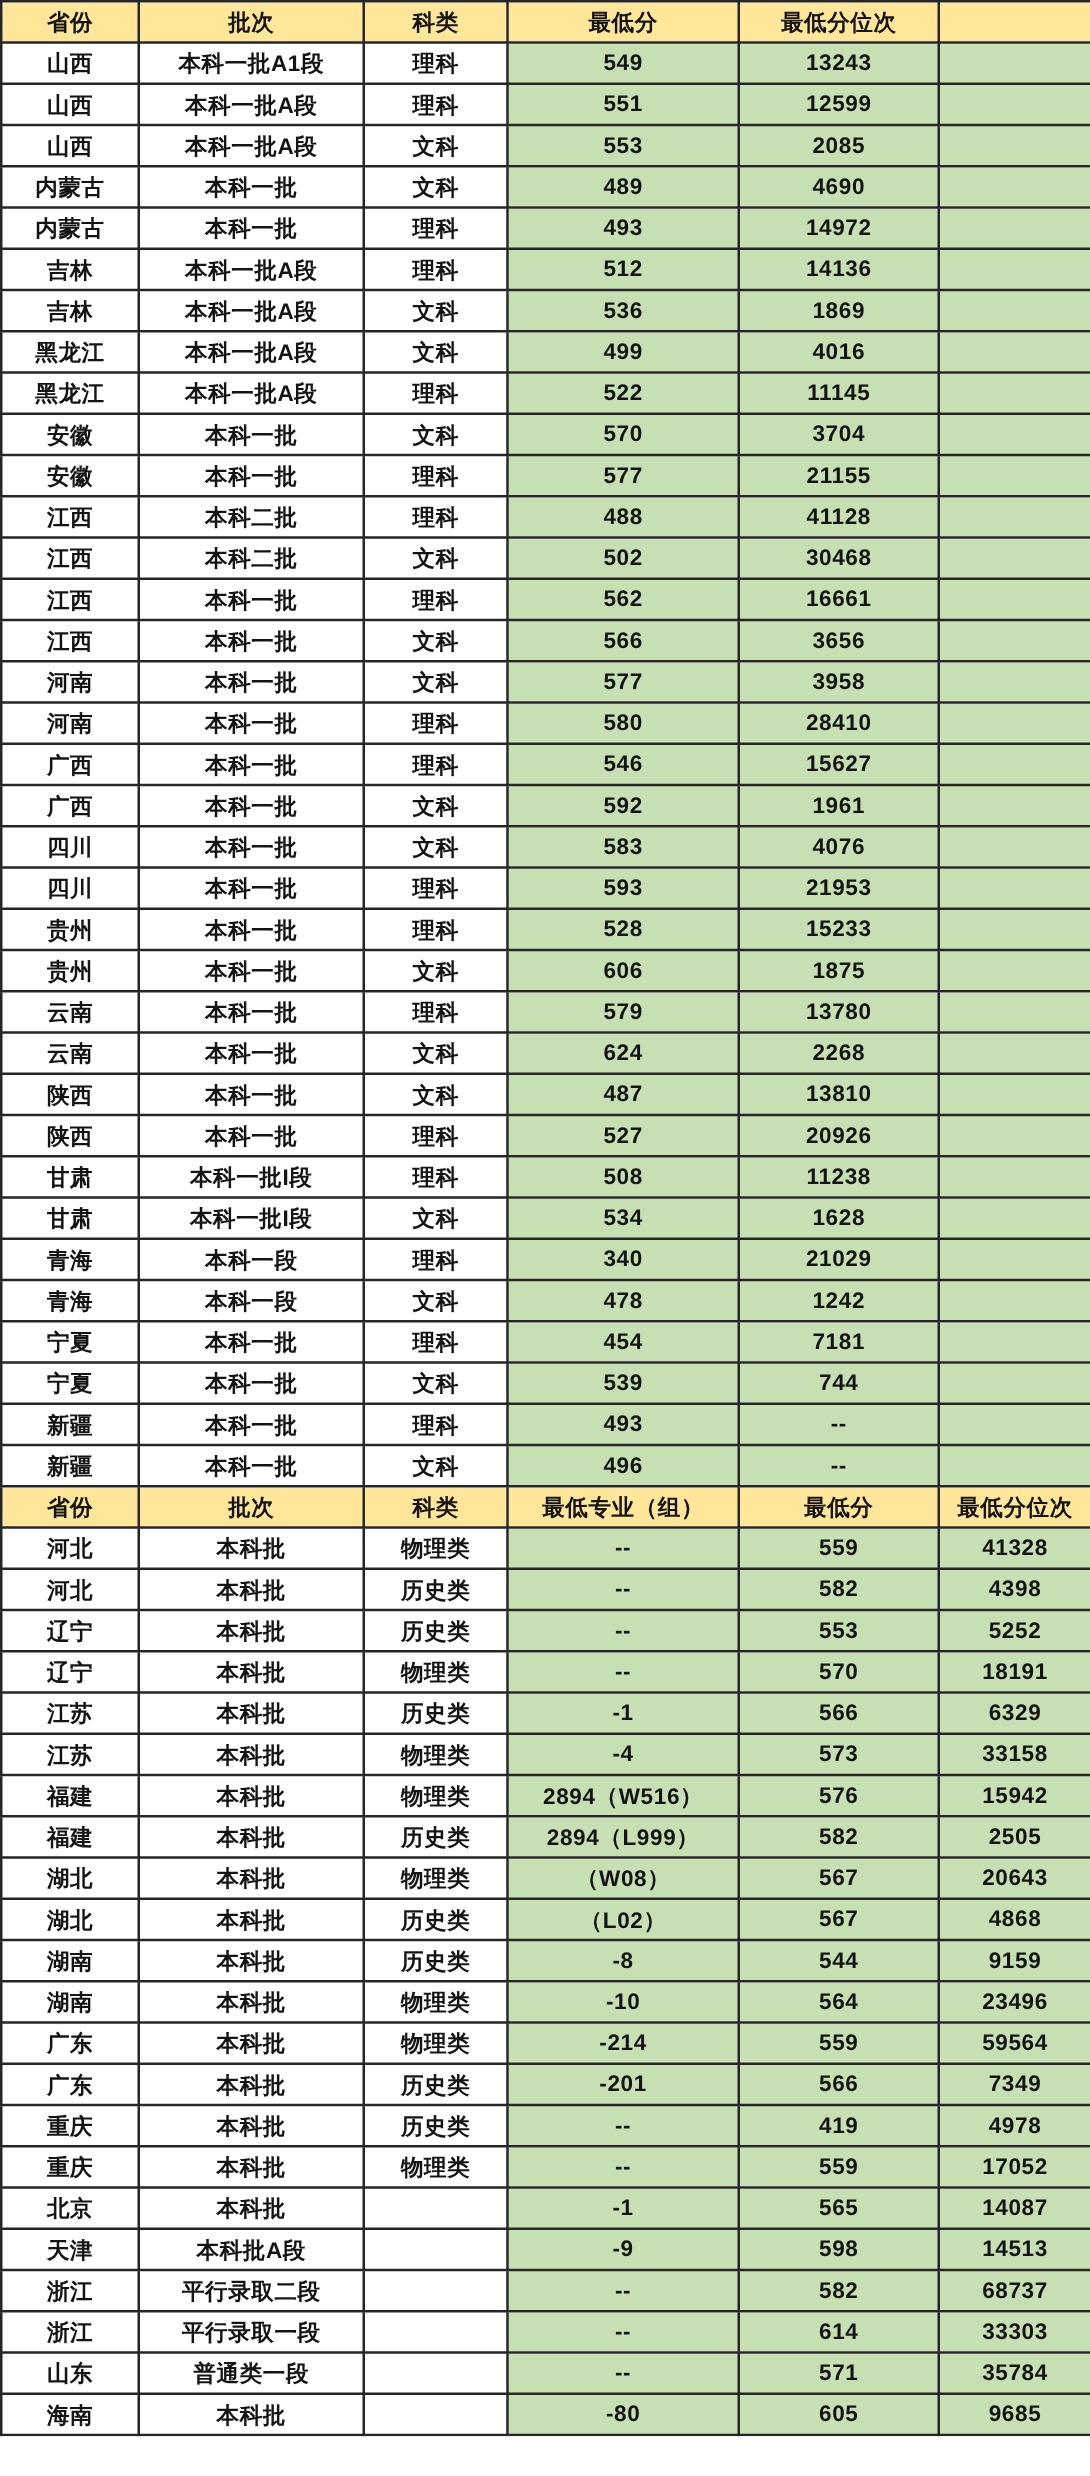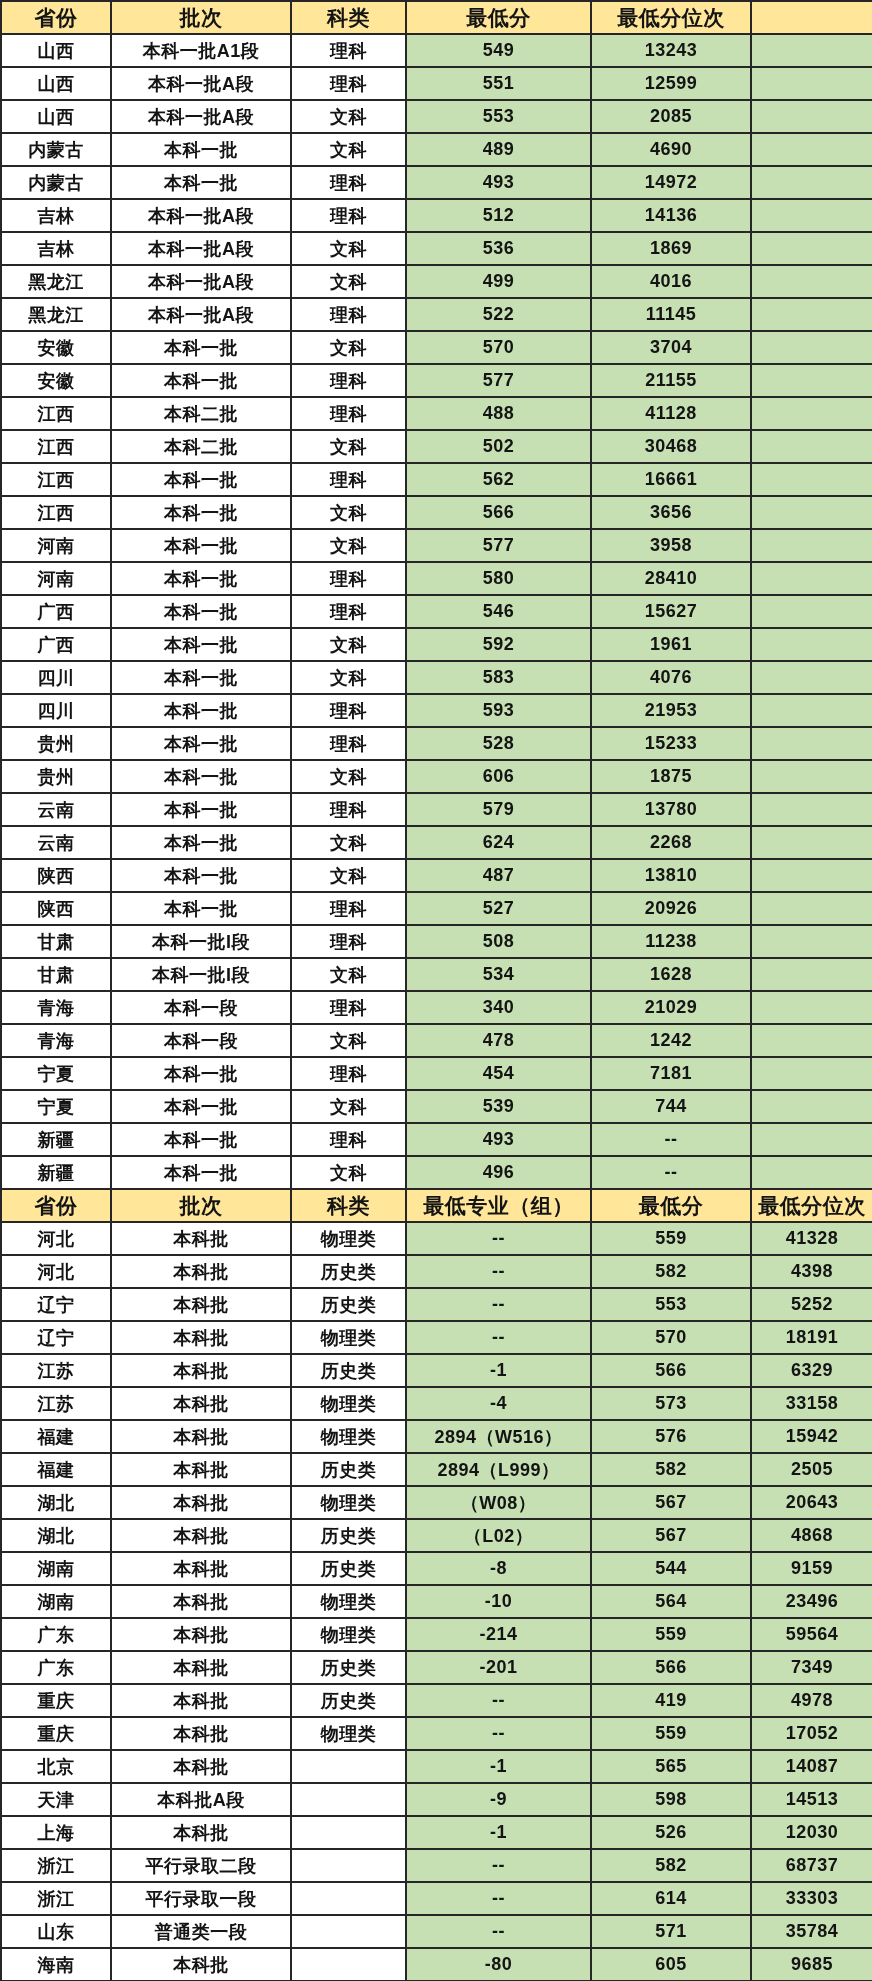--- a/index.html
+++ b/index.html
@@ -25,21 +25,21 @@
     font-size: 18px;
     font-weight: 700;
     color: #141414;
     letter-spacing: 0.5px;
     overflow: hidden;
     white-space: nowrap;
     background: #ffffff;
   }
   table.score-table td.hdr {
     background: #FFE699;
-    font-size: 21px;
+    font-size: 18px;
   }
   table.score-table td.green {
     background: #C6E0B4;
   }
 </style>
 </head>
 <body>
 
 <div class="sheet">
   <table class="score-table">
@@ -486,28 +486,20 @@
         </tr>
         <tr>
           <td>天津</td>
           <td>本科批A段</td>
           <td></td>
           <td class="green">-9</td>
           <td class="green">598</td>
           <td class="green">14513</td>
         </tr>
         <tr>
-          <td>上海</td>
-          <td>本科批</td>
-          <td></td>
-          <td class="green">-1</td>
-          <td class="green">526</td>
-          <td class="green">12030</td>
-        </tr>
-        <tr>
           <td>浙江</td>
           <td>平行录取二段</td>
           <td></td>
           <td class="green">--</td>
           <td class="green">582</td>
           <td class="green">68737</td>
         </tr>
         <tr>
           <td>浙江</td>
           <td>平行录取一段</td>

